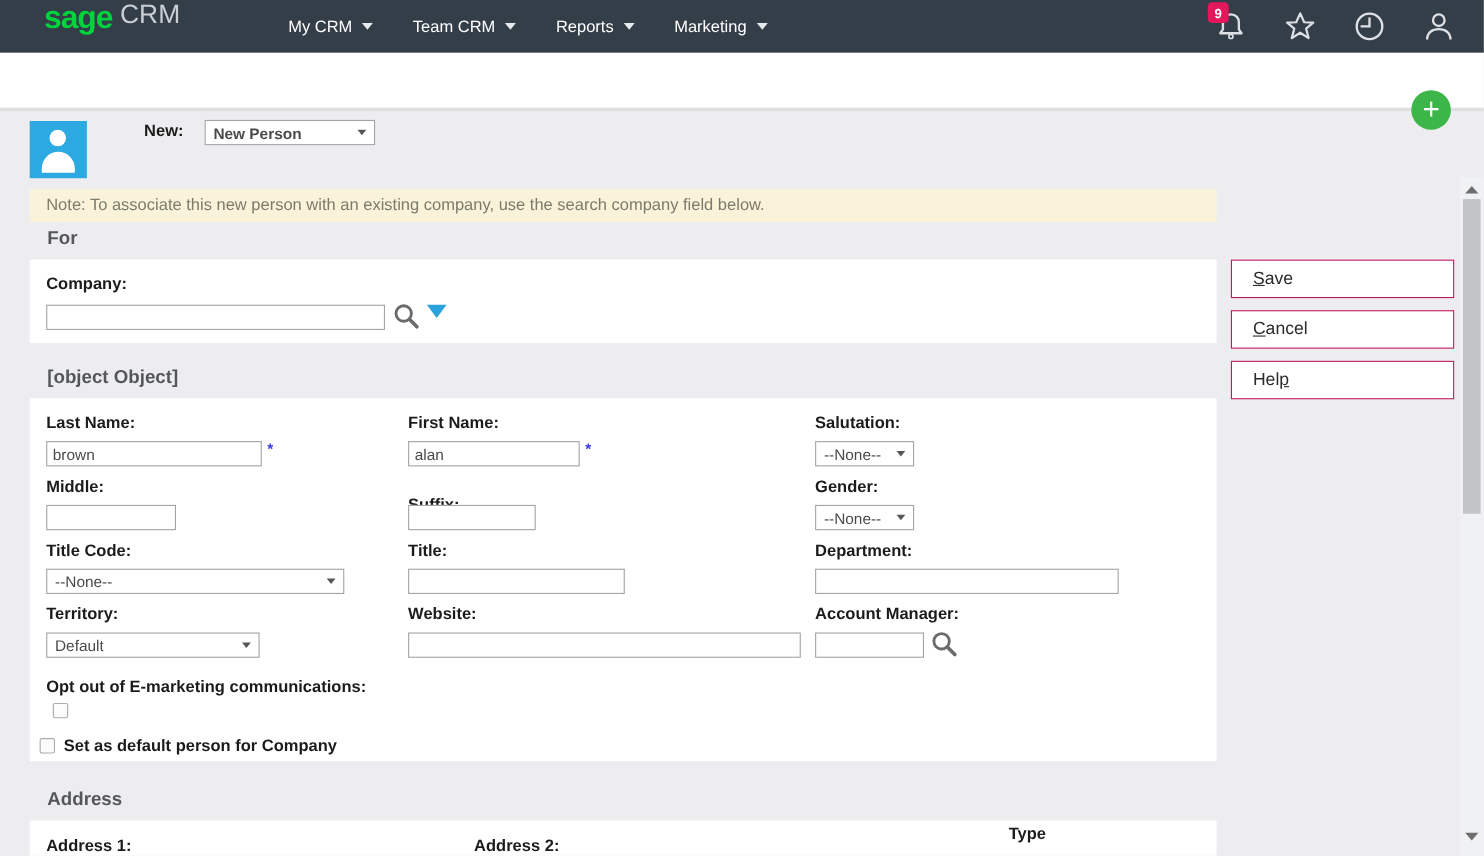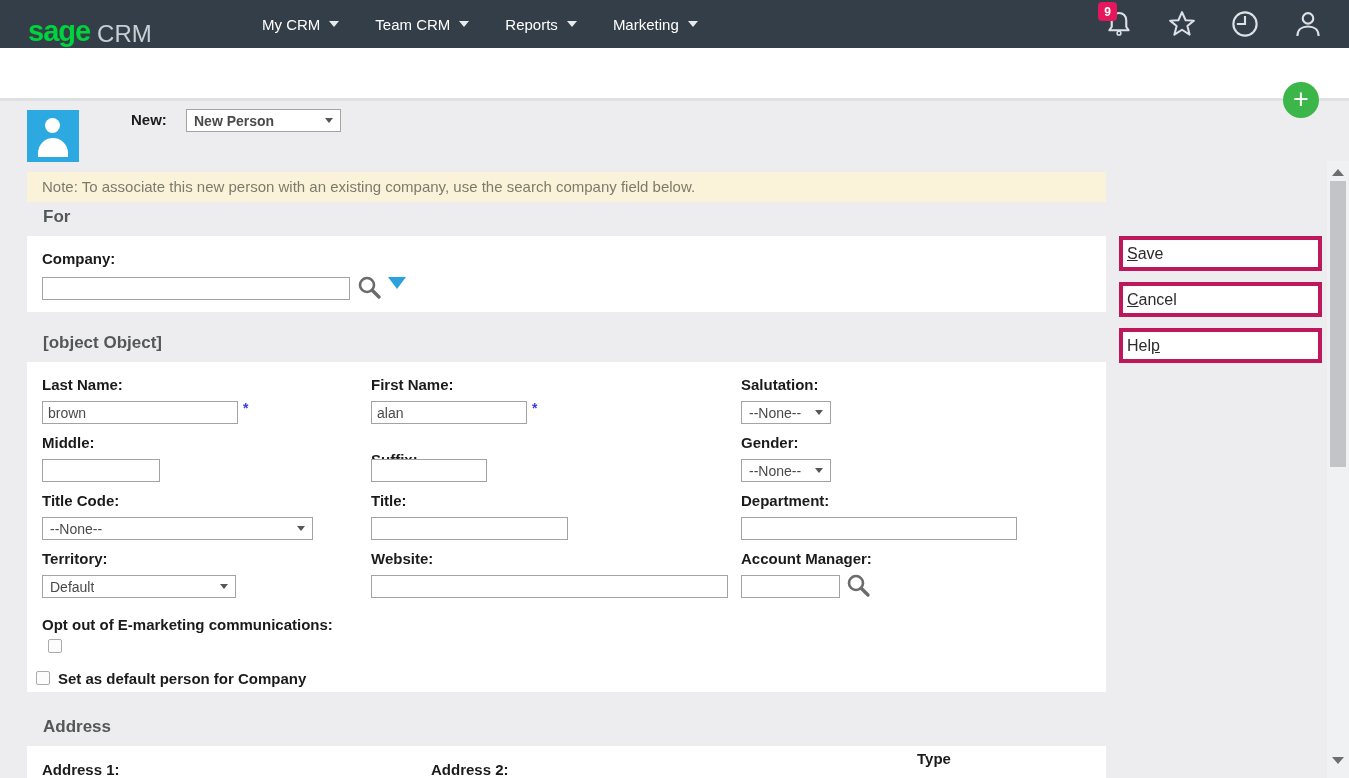--- a/index.html
+++ b/index.html
@@ -1,21 +1,21 @@
 <!DOCTYPE html>
 <html><head>
 <meta charset="utf-8">
 <style>
   * { margin:0; padding:0; box-sizing:border-box; }
   html,body { width:1349px; height:778px; overflow:hidden; }
   body { position:relative; background:#ededef; font-family:"Liberation Sans","DejaVu Sans",sans-serif; }
 
   
   .topbar { position:absolute; left:0; top:0; width:1349px; height:48px; background:#343e49; }
-  .logo { position:absolute; left:28px; top:0; height:48px; display:flex; align-items:flex-end; gap:7px; }
+  .logo { position:absolute; left:40px; top:0; height:48px; display:flex; align-items:flex-start; gap:7px; }
   .logo .sage { color:#00d33c; font-size:29px; font-weight:bold; letter-spacing:-1px; }
   .logo .crm  { color:#c9ced4; font-size:24px; font-weight:400; letter-spacing:0px; }
   .mainnav { position:absolute; left:262px; top:0; height:48px; display:flex; align-items:center; gap:36px; }
   .navitem { display:flex; align-items:center; gap:9px; color:#ffffff; font-size:15px; cursor:pointer; }
   .tri-white { width:0; height:0; border-left:5px solid transparent; border-right:5px solid transparent; border-top:6px solid #e8ebee; }
   .searchbox { position:absolute; left:832px; top:6px; width:240px; height:37px; background:#5f6972; display:flex; align-items:center; }
   .searchbox input { flex:1; background:transparent; border:none; outline:none; color:#c3c8cc; font-size:15px; padding-left:16px; font-family:inherit; }
   .searchbox input::placeholder { color:#c3c8cc; opacity:1; }
   .searchbox svg { margin-right:12px; }
   .iconrow { position:absolute; left:1104px; top:0; height:48px; display:flex; align-items:center; gap:33px; }
@@ -44,21 +44,21 @@
   .tinput { position:absolute; height:23px; border:1px solid #a3a3a3; background:#fff; font-size:14px; color:#4a4a4a; padding:0 5px; font-family:inherit; outline:none; }
   .fselect { position:absolute; height:23px; border:1px solid #a3a3a3; background:#fff; color:#4a4a4a; font-size:14px; display:flex; align-items:center; justify-content:space-between; padding:0 7px; cursor:pointer; white-space:nowrap; }
   .fselect .txt { overflow:hidden; }
   .tri-gray { width:0; height:0; border-left:4px solid transparent; border-right:4px solid transparent; border-top:5px solid #555; margin-left:8px; flex:none; }
   .req { position:absolute; color:#3a3ae8; font-size:14px; font-weight:bold; }
   .tri-blue { position:absolute; width:0; height:0; border-left:9px solid transparent; border-right:9px solid transparent; border-top:12px solid #2aa3dc; cursor:pointer; }
   .mag { position:absolute; cursor:pointer; }
   .checkbox { position:absolute; width:14px; height:14px; border:1px solid #ababab; border-radius:2px; background:#fcfcfc; cursor:pointer; }
 
   
-  .actbtn { position:absolute; left:1119px; width:203px; height:35px; background:#fff; border:4px solid #be185d; font-family:inherit; font-size:16px; color:#2b2b2b; text-align:left; padding-left:4px; cursor:pointer; }
+  .actbtn { position:absolute; left:1119px; width:203px; height:35px; background:#fff; border:1px solid #be185d; font-family:inherit; font-size:16px; color:#2b2b2b; text-align:left; padding-left:19px; cursor:pointer; }
   .accel { text-decoration:underline; }
 
   
   .sb-track { position:absolute; left:1327px; top:161px; width:22px; height:617px; background:#f0f1f3; }
   .sb-thumb { position:absolute; left:1330px; top:181px; width:16px; height:286px; background:#c2c4c7; cursor:pointer; }
   .sb-up   { position:absolute; left:1332px; top:169px; width:0; height:0; border-left:6px solid transparent; border-right:6px solid transparent; border-bottom:7px solid #6e6e6e; cursor:pointer; }
   .sb-down { position:absolute; left:1332px; top:757px; width:0; height:0; border-left:6px solid transparent; border-right:6px solid transparent; border-top:7px solid #6e6e6e; cursor:pointer; }
 </style>
 </head>
 <body>

